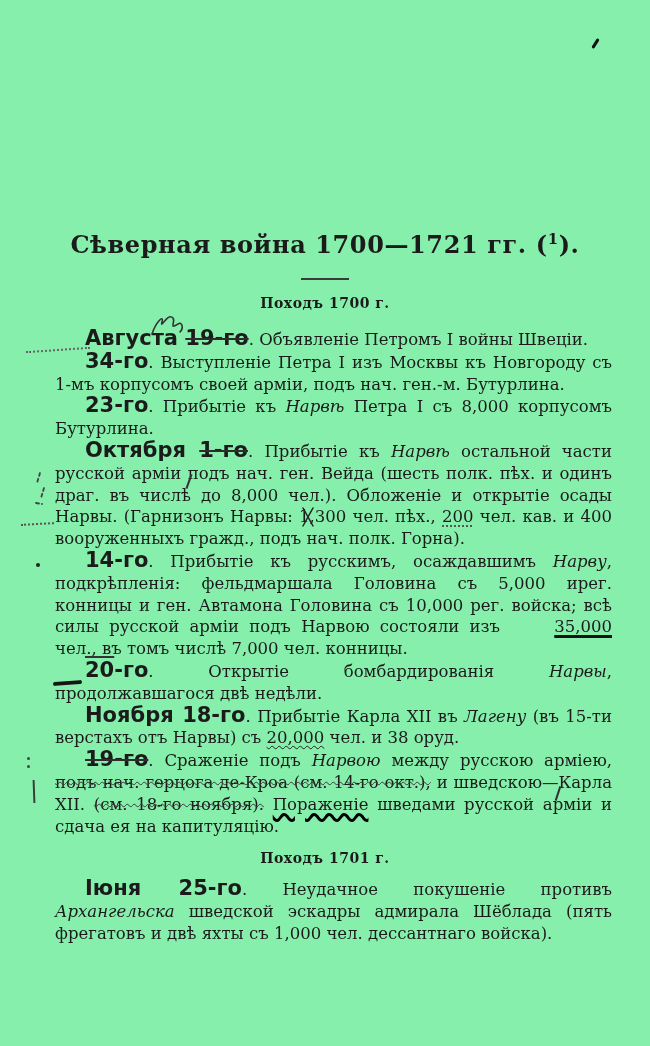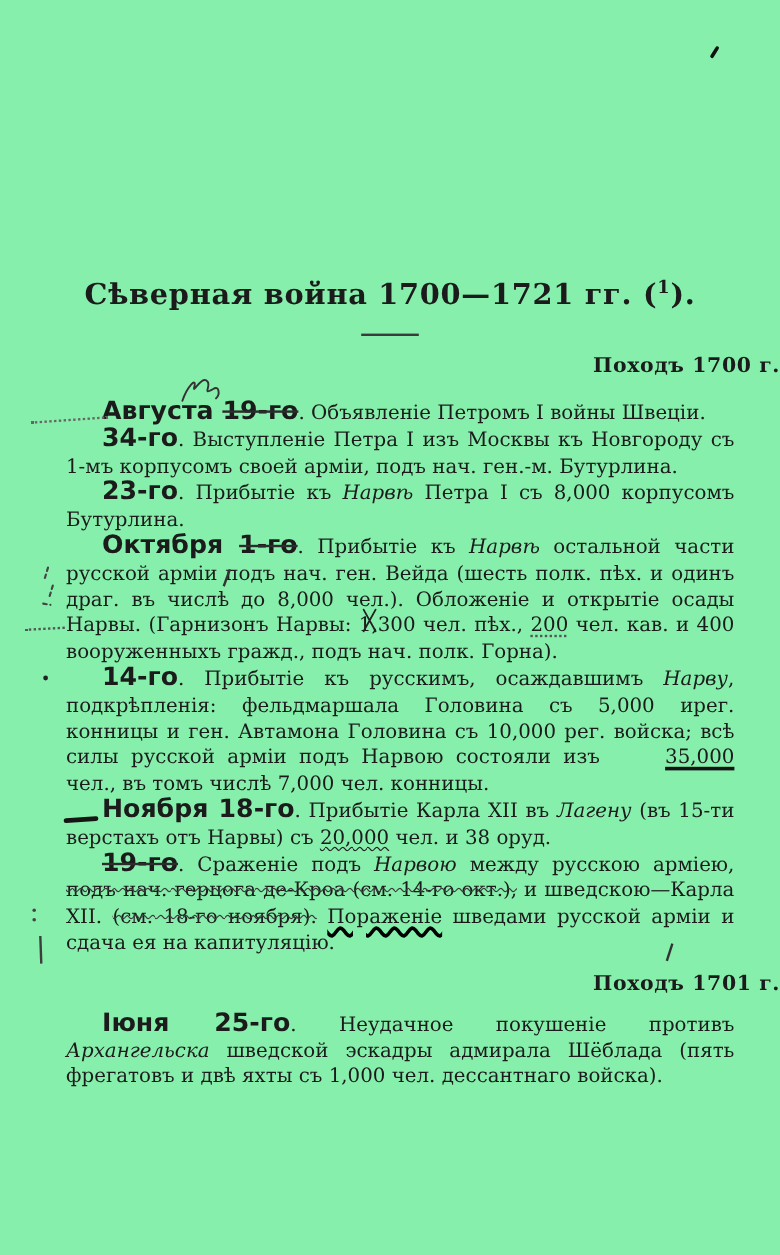--- a/index.html
+++ b/index.html
@@ -21,22 +21,22 @@
     font-weight:bold;
     letter-spacing:0.6px;
   }
   .divider{
     width:48px;height:0;
     border-top:2px solid #3a3a3a;
     margin:19px auto 0 auto;
   }
   .heading{
     margin:15px 0 0 0;
-    text-align:right;
-    font-size:17px;
+    text-align:center;
+    font-size:14px;
     font-weight:bold;
     letter-spacing:0.5px;
     font-family:"DejaVu Serif", serif;
   }
   .heading.second{margin-top:13px;}
   .body{
     margin:17px 38px 0 55px;
     text-align:justify;
     font-size:16.5px;
     line-height:21.8px;
@@ -80,20 +80,21 @@
   <div class="divider"></div>
 
   <h2 class="heading">Походъ 1700 г.</h2>
 
   <div class="body">
     <p><span class="b">Августа </span><span class="b s">19-го</span><span>. Объявленіе Петромъ I войны Швеціи.</span></p>
     <p><span class="b">34-го</span><span>. Выступленіе Петра I изъ Москвы къ Новгороду съ 1-мъ корпусомъ своей арміи, подъ нач. ген.-м. Бутурлина.</span></p>
     <p><span class="b">23-го</span><span>. Прибытіе къ </span><span class="i">Нарвѣ</span><span> Петра I съ 8,000 корпусомъ Бутурлина.</span></p>
     <p><span class="b">Октября </span><span class="b s">1-го</span><span>. Прибытіе къ </span><span class="i">Нарвѣ</span><span> остальной части русской арміи подъ нач. ген. Вейда (шесть полк. пѣх. и одинъ драг. въ числѣ до 8,000 чел.). Обложеніе и открытіе осады Нарвы. (Гарнизонъ Нарвы: 1,300 чел. пѣх., </span><span class="d">200</span><span> чел. кав. и 400 вооруженныхъ гражд., подъ нач. полк. Горна).</span></p>
     <p><span class="b">14-го</span><span>. Прибытіе къ русскимъ, осаждавшимъ </span><span class="i">Нарву</span><span>, подкрѣпленія: фельдмаршала Головина съ 5,000 ирег. конницы и ген. Автамона Головина съ 10,000 рег. войска; всѣ силы русской арміи подъ Нарвою состояли изъ </span><span class="u">35,000</span><span> чел., въ томъ числѣ 7,000 чел. конницы.</span></p>
+    <p><span class="b o">20</span><span class="b">-го</span><span>. Открытіе бомбардированія </span><span class="i">Нарвы</span><span>, продолжавшагося двѣ недѣли.</span></p>
     <p><span class="b">Ноября 18-го</span><span>. Прибытіе Карла XII въ </span><span class="i">Лагену</span><span> (въ 15-ти верстахъ отъ Нарвы) съ </span><span class="w">20,000</span><span> чел. и 38 оруд.</span></p>
     <p><span class="b s">19-го</span><span>. Сраженіе подъ </span><span class="i">Нарвою</span><span> между русскою арміею,</span><span class="sw"> подъ нач. герцога де-Кроа (см. 14-го окт.),</span><span> и шведскою—Карла XII. </span><span class="sw">(см. 18-го ноября).</span><span> </span><span class="hw">Пораженіе</span><span> шведами русской арміи и сдача ея на капитуляцію.</span></p>
   </div>
 
   <h2 class="heading second">Походъ 1701 г.</h2>
 
   <div class="body second">
     <p><span class="b">Іюня 25-го</span><span>. Неудачное покушеніе противъ </span><span class="i">Архангельска</span><span> шведской эскадры адмирала Шёблада (пять фрегатовъ и двѣ яхты съ 1,000 чел. дессантнаго войска).</span></p>
 
   </div>

